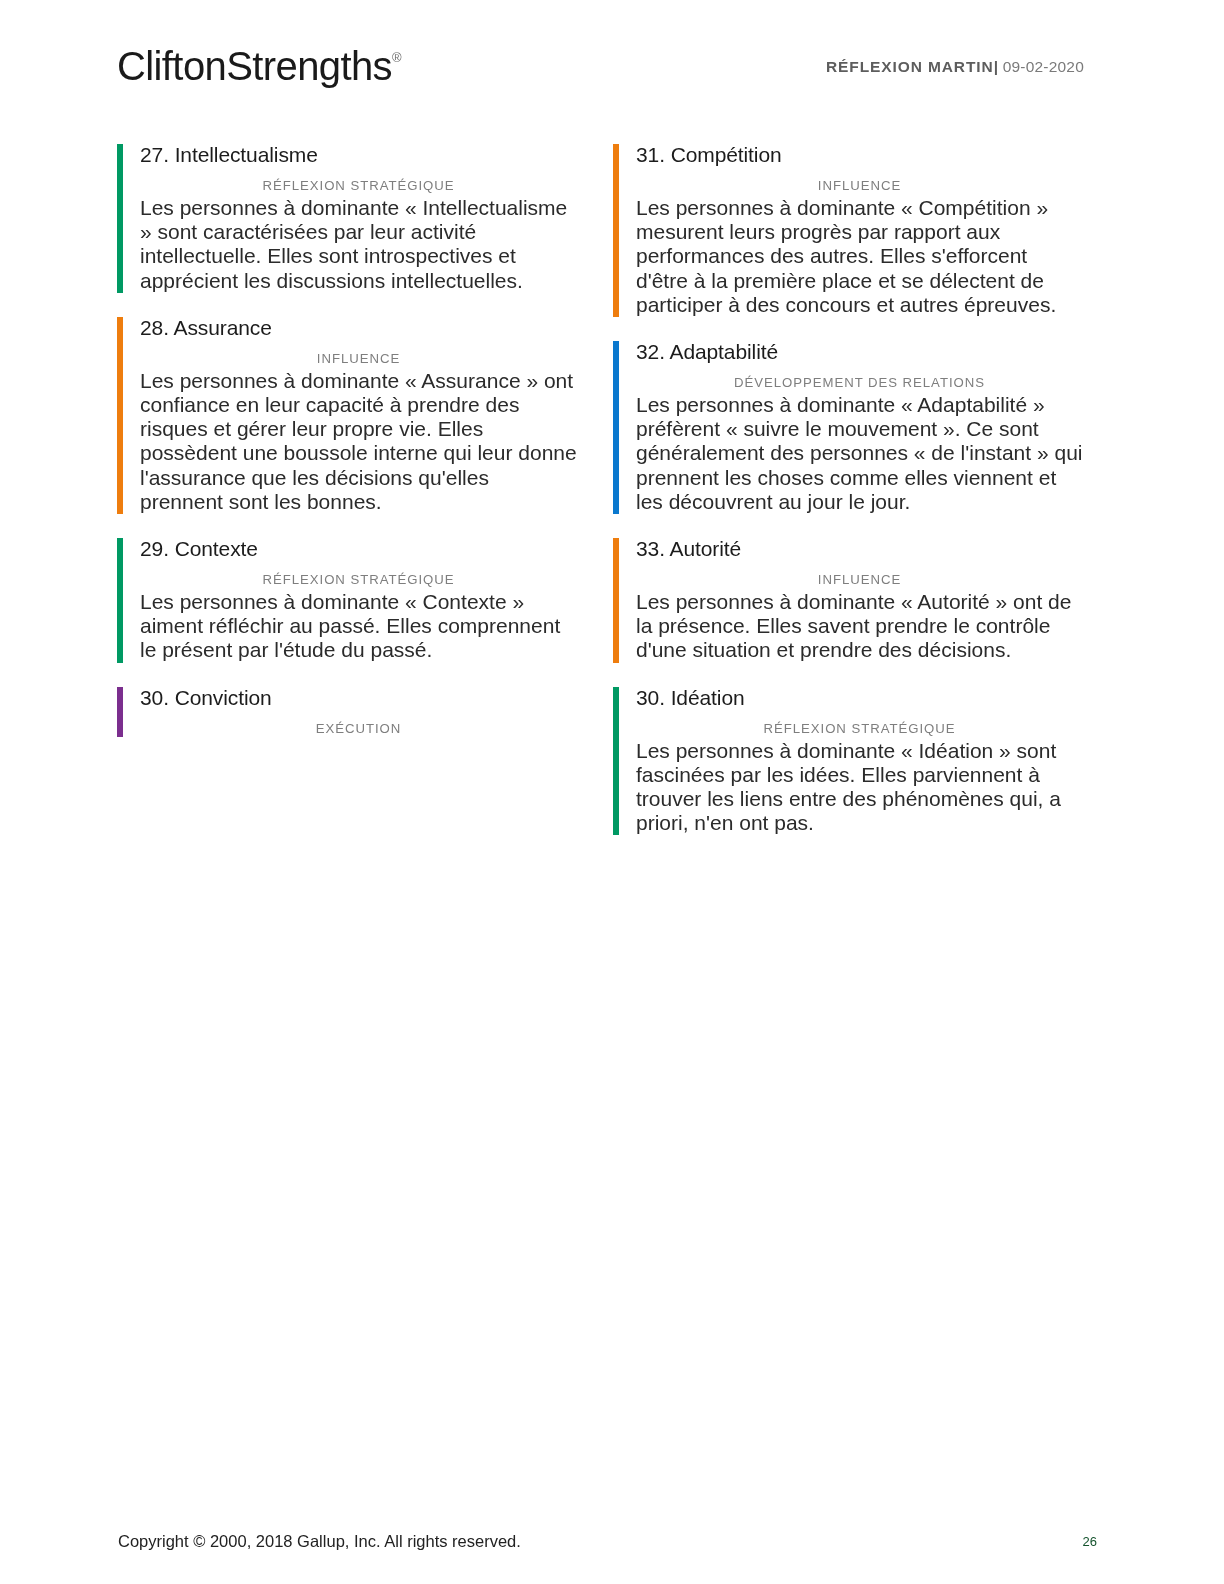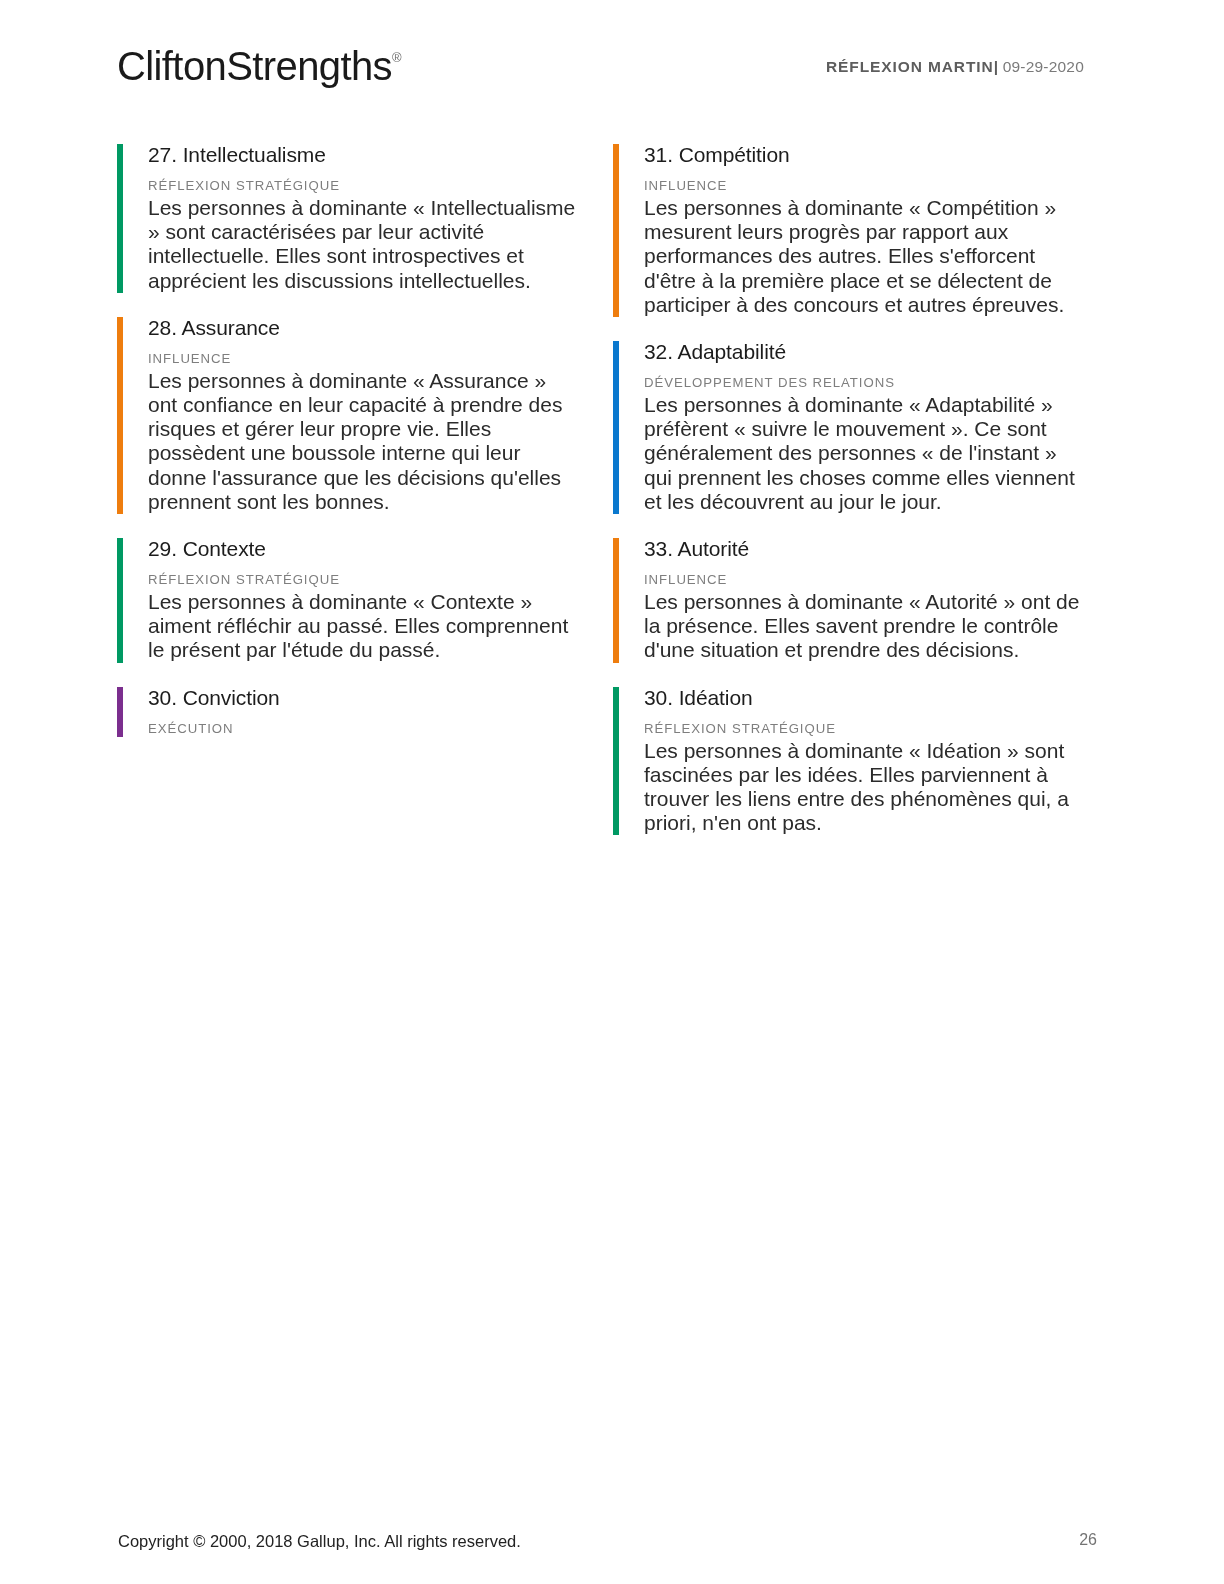--- a/index.html
+++ b/index.html
@@ -66,21 +66,21 @@
   }
   .theme-column {
     position: absolute;
     top: 0;
   }
   #column-left  { left: 117px; width: 460px; }
   #column-right { left: 613px; width: 470px; }
 
   .theme-block {
     position: relative;
-    padding-left: 31px;
+    padding-left: 23px;
     margin-bottom: 22px;
   }
   .theme-accent-bar {
     position: absolute;
     left: 0;
     top: 2px;
     bottom: 0;
     width: 6px;
     border-radius: 0;
   }
@@ -92,20 +92,21 @@
     margin: 0 0 9px 0;
     letter-spacing: -0.1px;
   }
   .theme-domain {
     font-size: 13.2px;
     color: #7e7e7e;
     letter-spacing: 0.95px;
     line-height: 17px;
     margin-bottom: 2px;
     text-transform: uppercase;
+    text-align: center;
   }
   .theme-desc {
     font-size: 21px;
     color: #2b2b2b;
     line-height: 24.2px;
     margin: 0;
   }
 
   
   #page-footer {
@@ -120,30 +121,30 @@
     left: 118px;
     bottom: 33px;
     font-size: 16.5px;
     color: #222222;
     white-space: nowrap;
   }
   #page-number {
     position: absolute;
     right: 127px;
     bottom: 35px;
-    font-size: 16px;
-    color: #737373;
+    font-size: 13px;
+    color: #14532d;
   }
 </style>
 </head>
 <body>
 
 <div id="page-header">
   <div id="brand-logo"><span>CliftonStrengths</span><span class="reg">®</span></div>
-  <div id="header-meta"><span class="name">RÉFLEXION MARTIN</span><span class="sep">|</span> <span class="date">09-29-2020</span></div>
+  <div id="header-meta"><span class="name">RÉFLEXION MARTIN</span><span class="sep">|</span> <span class="date">09-02-2020</span></div>
 </div>
 
 <div id="content-area">
 
   <div class="theme-column" id="column-left">
 
     <div class="theme-block">
       <div class="theme-accent-bar" style="background: rgb(0, 153, 99);"></div>
       <div class="theme-title">27. Intellectualisme</div>
       <div class="theme-domain">RÉFLEXION STRATÉGIQUE</div>

